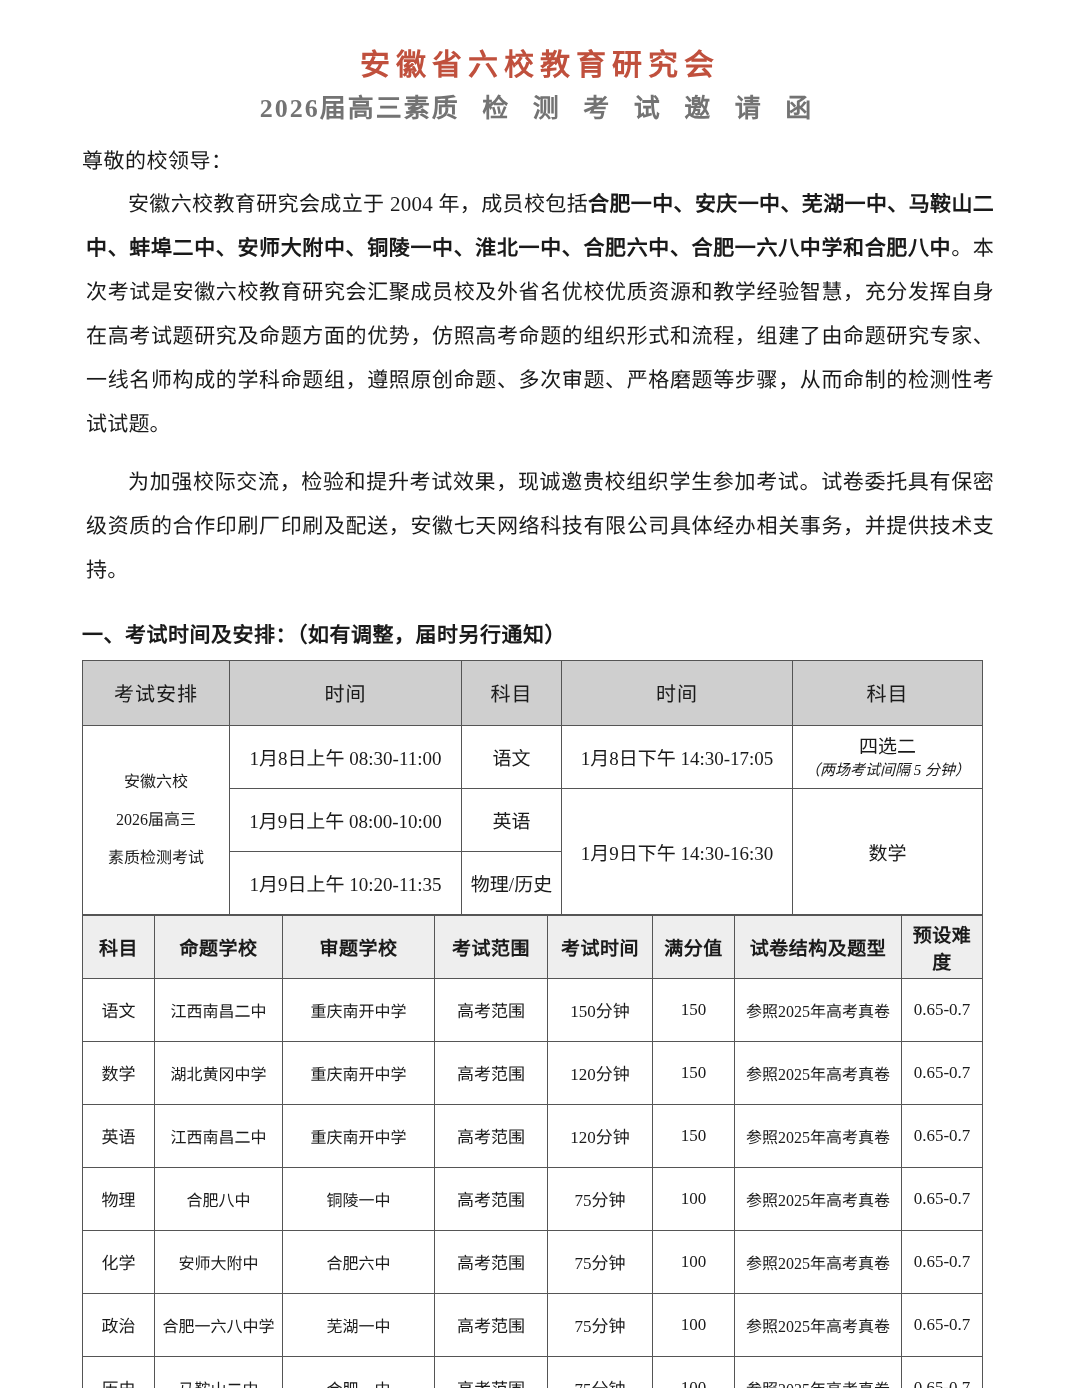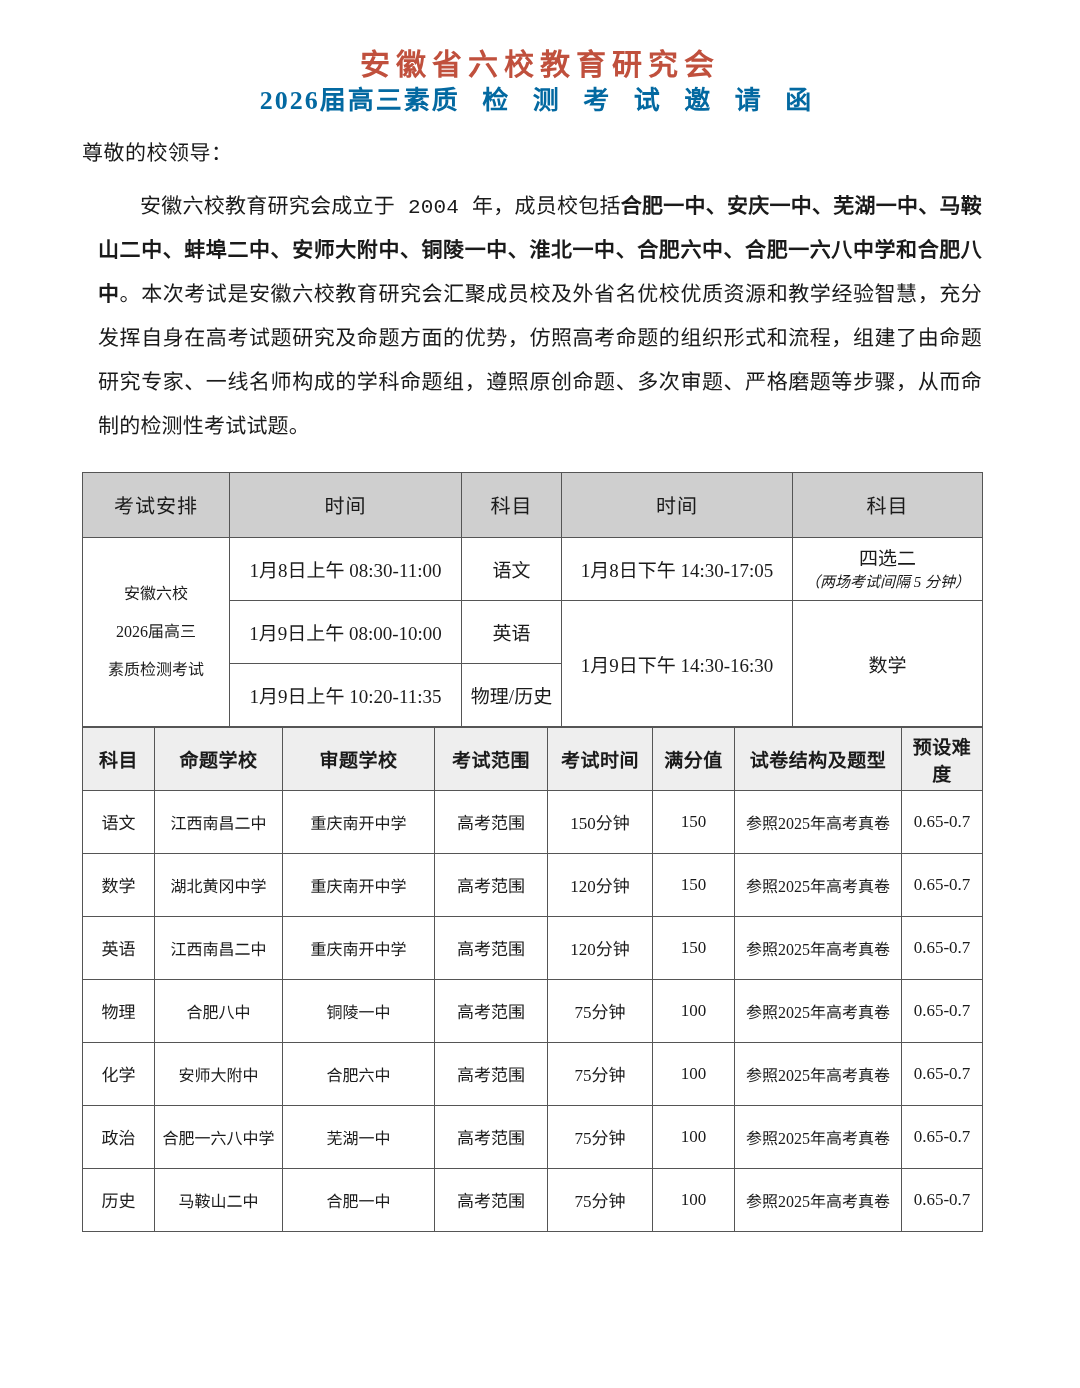--- a/index.html
+++ b/index.html
@@ -29,48 +29,48 @@
     padding-top: 46px;
     text-align: center;
   }
   .title-line1 {
     color: #c0503d;
     font-family: "Liberation Serif", "DejaVu Serif", serif;
     font-weight: bold;
     font-size: 30px;
     letter-spacing: 6px;
     line-height: 1.25;
+    margin-bottom: 8px;
   }
   .title-line2 {
-    color: #0369a1;
+    color: #737373;
     font-family: "Liberation Serif", "DejaVu Serif", serif;
     font-weight: bold;
     font-size: 26px;
     letter-spacing: 2px;
     line-height: 1.3;
   }
   .title-line2 .spaced {
     letter-spacing: 9px;
   }
 
   
   .salutation {
     margin-top: 20px;
     font-size: 21px;
     line-height: 1.55;
     letter-spacing: 0.5px;
   }
   p.para {
-    margin: 16px;
+    margin: 4px;
     font-size: 21px;
     line-height: 44px;
     text-align: justify;
     text-justify: inter-ideograph;
     letter-spacing: 0.2px;
-    font-family: Liberation Mono, monospace;
   }
   p.para.indent {
     text-indent: 2em;
   }
   .schools {
     font-weight: bold;
   }
   .gap-sm { height: 6px; }
 
   
@@ -154,21 +154,25 @@
   </div>
 
   <div class="salutation">尊敬的校领导：</div>
 
   <p class="para indent">
     <span>安徽六校教育研究会成立于 2004 年，成员校包括</span><span class="schools">合肥一中、安庆一中、芜湖一中、马鞍山二中、蚌埠二中、安师大附中、铜陵一中、淮北一中、合肥六中、合肥一六八中学和合肥八中</span><span>。本次考试是安徽六校教育研究会汇聚成员校及外省名优校优质资源和教学经验智慧，充分发挥自身在高考试题研究及命题方面的优势，仿照高考命题的组织形式和流程，组建了由命题研究专家、一线名师构成的学科命题组，遵照原创命题、多次审题、严格磨题等步骤，从而命制的检测性考试试题。</span>
   </p>
 
   <div class="gap-sm"></div>
 
-
+  <p class="para indent">
+    <span>为加强校际交流，检验和提升考试效果，现诚邀贵校组织学生参加考试。试卷委托具有保密级资质的合作印刷厂印刷及配送，安徽七天网络科技有限公司具体经办相关事务，并提供技术支持。</span>
+  </p>
+
+  <h2 class="section">一、考试时间及安排：（如有调整，届时另行通知）</h2>
 
   <table class="doc-table" id="schedule-table">
     <colgroup>
       <col style="width:147px">
       <col style="width:232px">
       <col style="width:100px">
       <col style="width:231px">
       <col style="width:190px">
     </colgroup>
     <thead>

